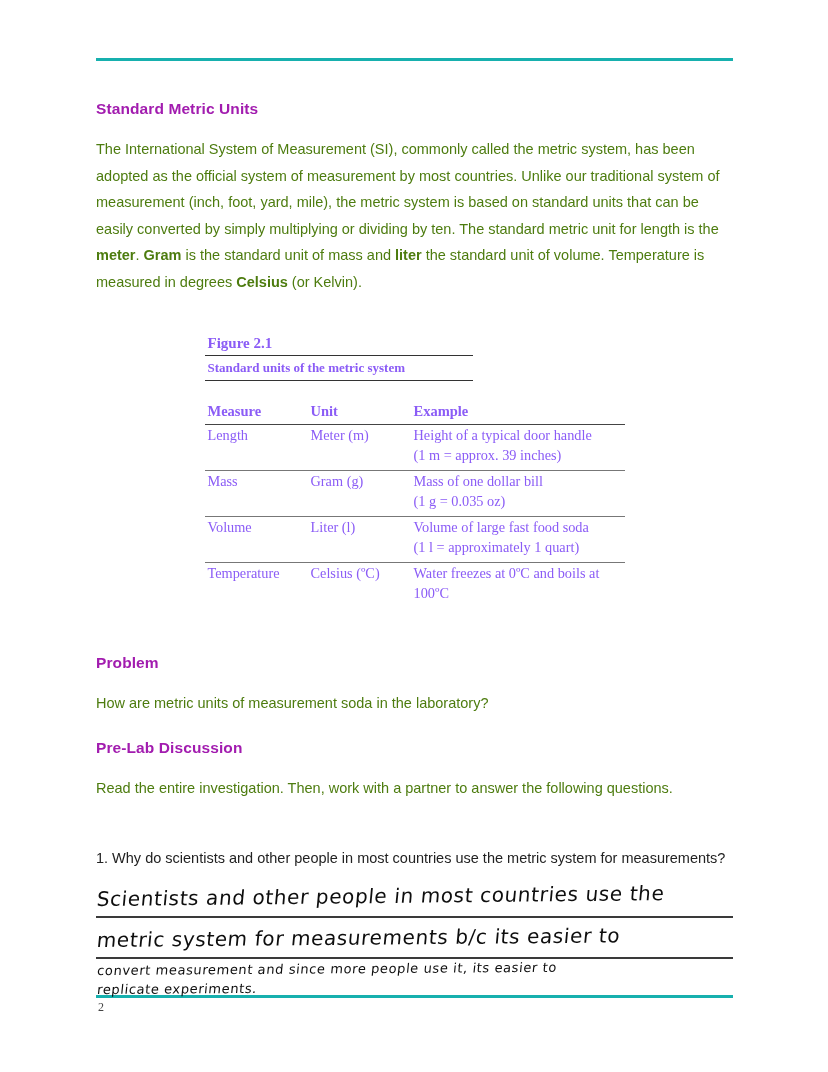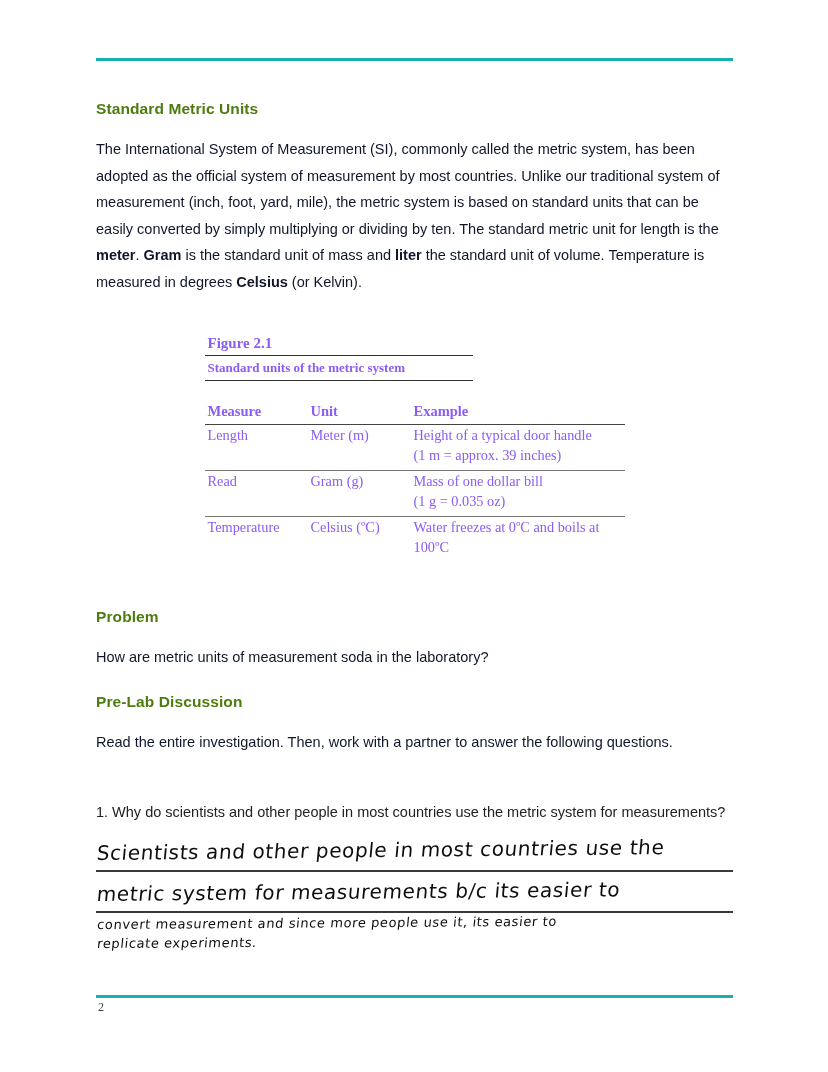--- a/index.html
+++ b/index.html
@@ -34,29 +34,29 @@
   .content {
     position: absolute;
     left: 96px;
     top: 100px;
     width: 637px;
   }
 
   h2.section-heading {
     font-size: 15.5px;
     font-weight: bold;
-    color: #4d7c0f;
+    color: #a21caf;
     margin: 0 0 18px 0;
     letter-spacing: 0.1px;
   }
   p.body-text {
     font-size: 14.5px;
     line-height: 26.5px;
     margin: 0;
-    color: #0f172a;
+    color: #4d7c0f;
   }
   p.body-text b { font-weight: bold; }
 
   .figure-wrap {
     margin: 40px 0 0 0;
     display: flex;
     justify-content: center;
   }
   .figure {
     width: 420px;
@@ -206,25 +206,33 @@
           <tbody>
             <tr class="rowline">
               <td>Length</td>
               <td>Meter (m)</td>
               <td>
                 <div>Height of a typical door handle</div>
                 <div>(1 m = approx. 39 inches)</div>
               </td>
             </tr>
             <tr class="rowline">
-              <td>Read</td>
+              <td>Mass</td>
               <td>Gram (g)</td>
               <td>
                 <div>Mass of one dollar bill</div>
                 <div>(1 g = 0.035 oz)</div>
+              </td>
+            </tr>
+            <tr class="rowline">
+              <td>Volume</td>
+              <td>Liter (l)</td>
+              <td>
+                <div>Volume of large fast food soda</div>
+                <div>(1 l = approximately 1 quart)</div>
               </td>
             </tr>
             <tr class="lastrow">
               <td>Temperature</td>
               <td>Celsius (ºC)</td>
               <td>
                 <div>Water freezes at 0ºC and boils at</div>
                 <div>100ºC</div>
               </td>
             </tr>

